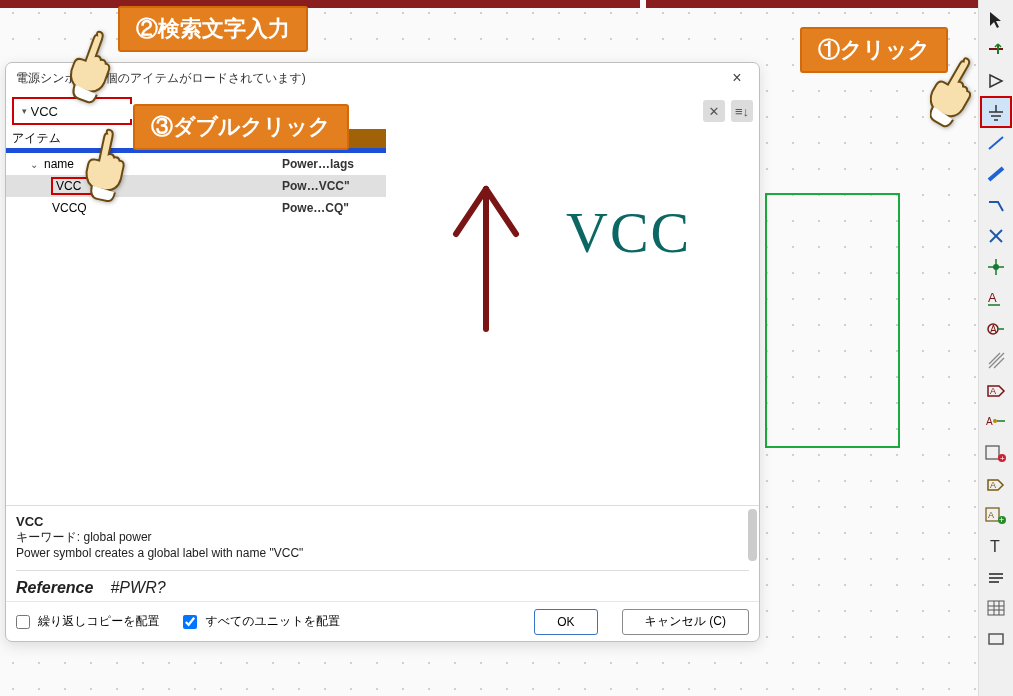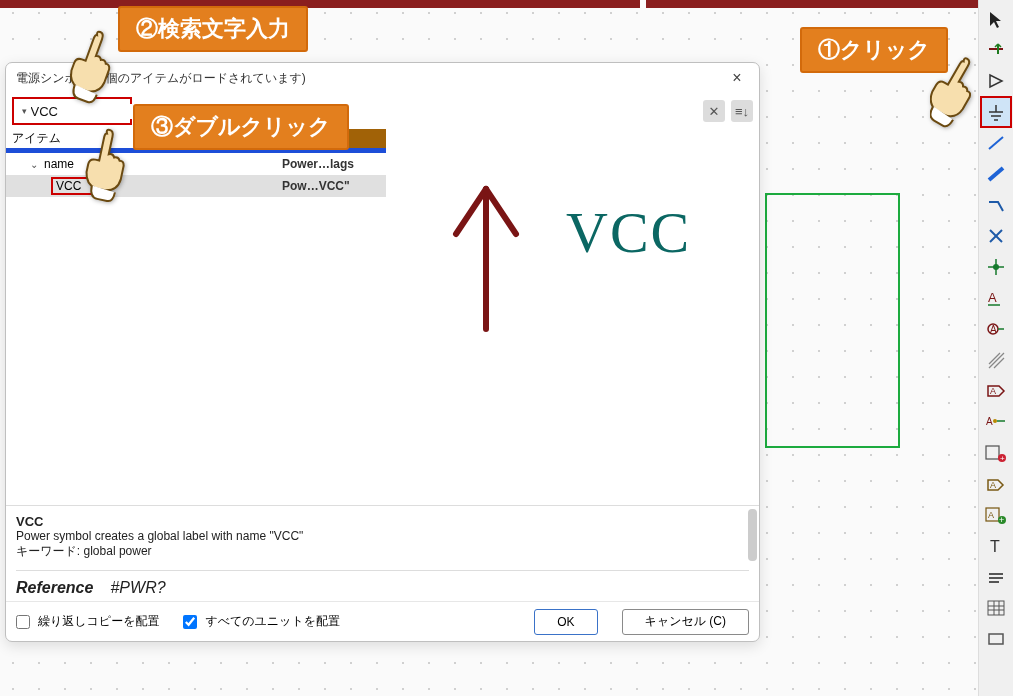--- a/index.html
+++ b/index.html
@@ -322,42 +322,46 @@
         </div>
         <div class="tree-rows">
           <div class="row indent1">
             <div class="c1"><span class="expander">⌄</span><span>name</span></div>
             <div class="c2">Power…lags</div>
           </div>
           <div class="row indent2 selected redbox">
             <div class="c1"><span>VCC</span></div>
             <div class="c2">Pow…VCC"</div>
           </div>
+          <div class="row indent2">
+            <div class="c1"><span>VCCQ</span></div>
+            <div class="c2">Powe…CQ"</div>
+          </div>
         </div>
       </div>
 
       <div class="preview">
         <svg width="120" height="170">
           <line x1="60" y1="20" x2="60" y2="160" stroke="#7a1515" stroke-width="6" stroke-linecap="round"></line>
           <line x1="60" y1="20" x2="30" y2="65" stroke="#7a1515" stroke-width="6" stroke-linecap="round"></line>
           <line x1="60" y1="20" x2="90" y2="65" stroke="#7a1515" stroke-width="6" stroke-linecap="round"></line>
         </svg>
         <div class="name">VCC</div>
       </div>
     </div>
 
     <div class="detailsWrap">
       <div class="vscroll"></div>
       <div class="details">
         <div class="sym">VCC</div>
-        <div>Power symbol creates a global label with name "VCC"</div>
         <div>
           <span>キーワード:</span>
           <span>global power</span>
         </div>
+        <div>Power symbol creates a global label with name "VCC"</div>
         <hr>
         <div class="refline">
           <span class="lab">Reference</span>
           <span>#PWR?</span>
         </div>
       </div>
     </div>
 
     <div class="dlg-foot">
       <label class="chk">

